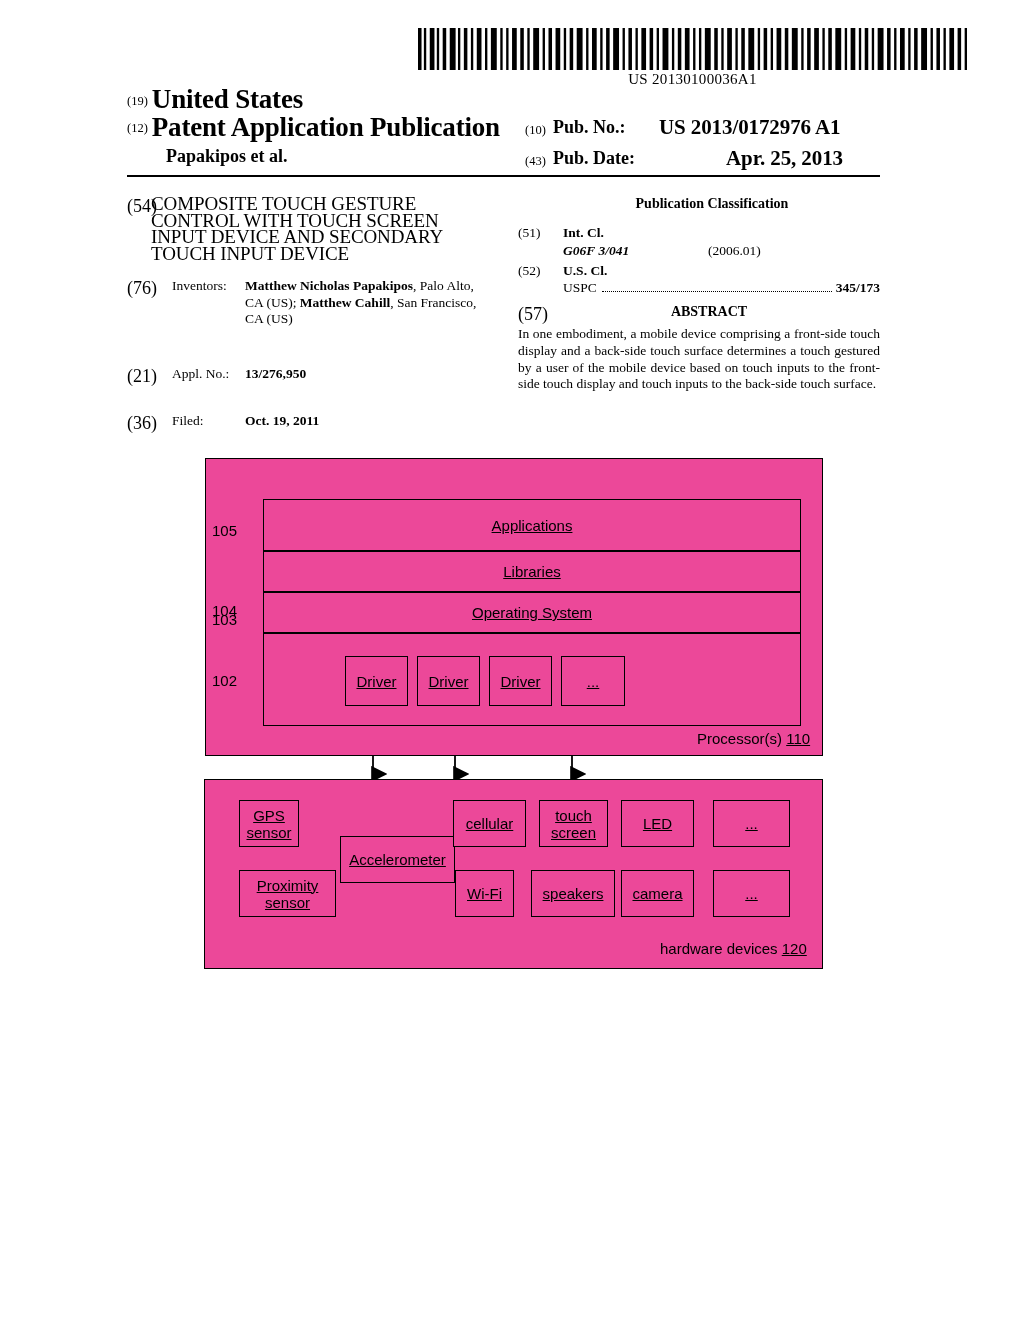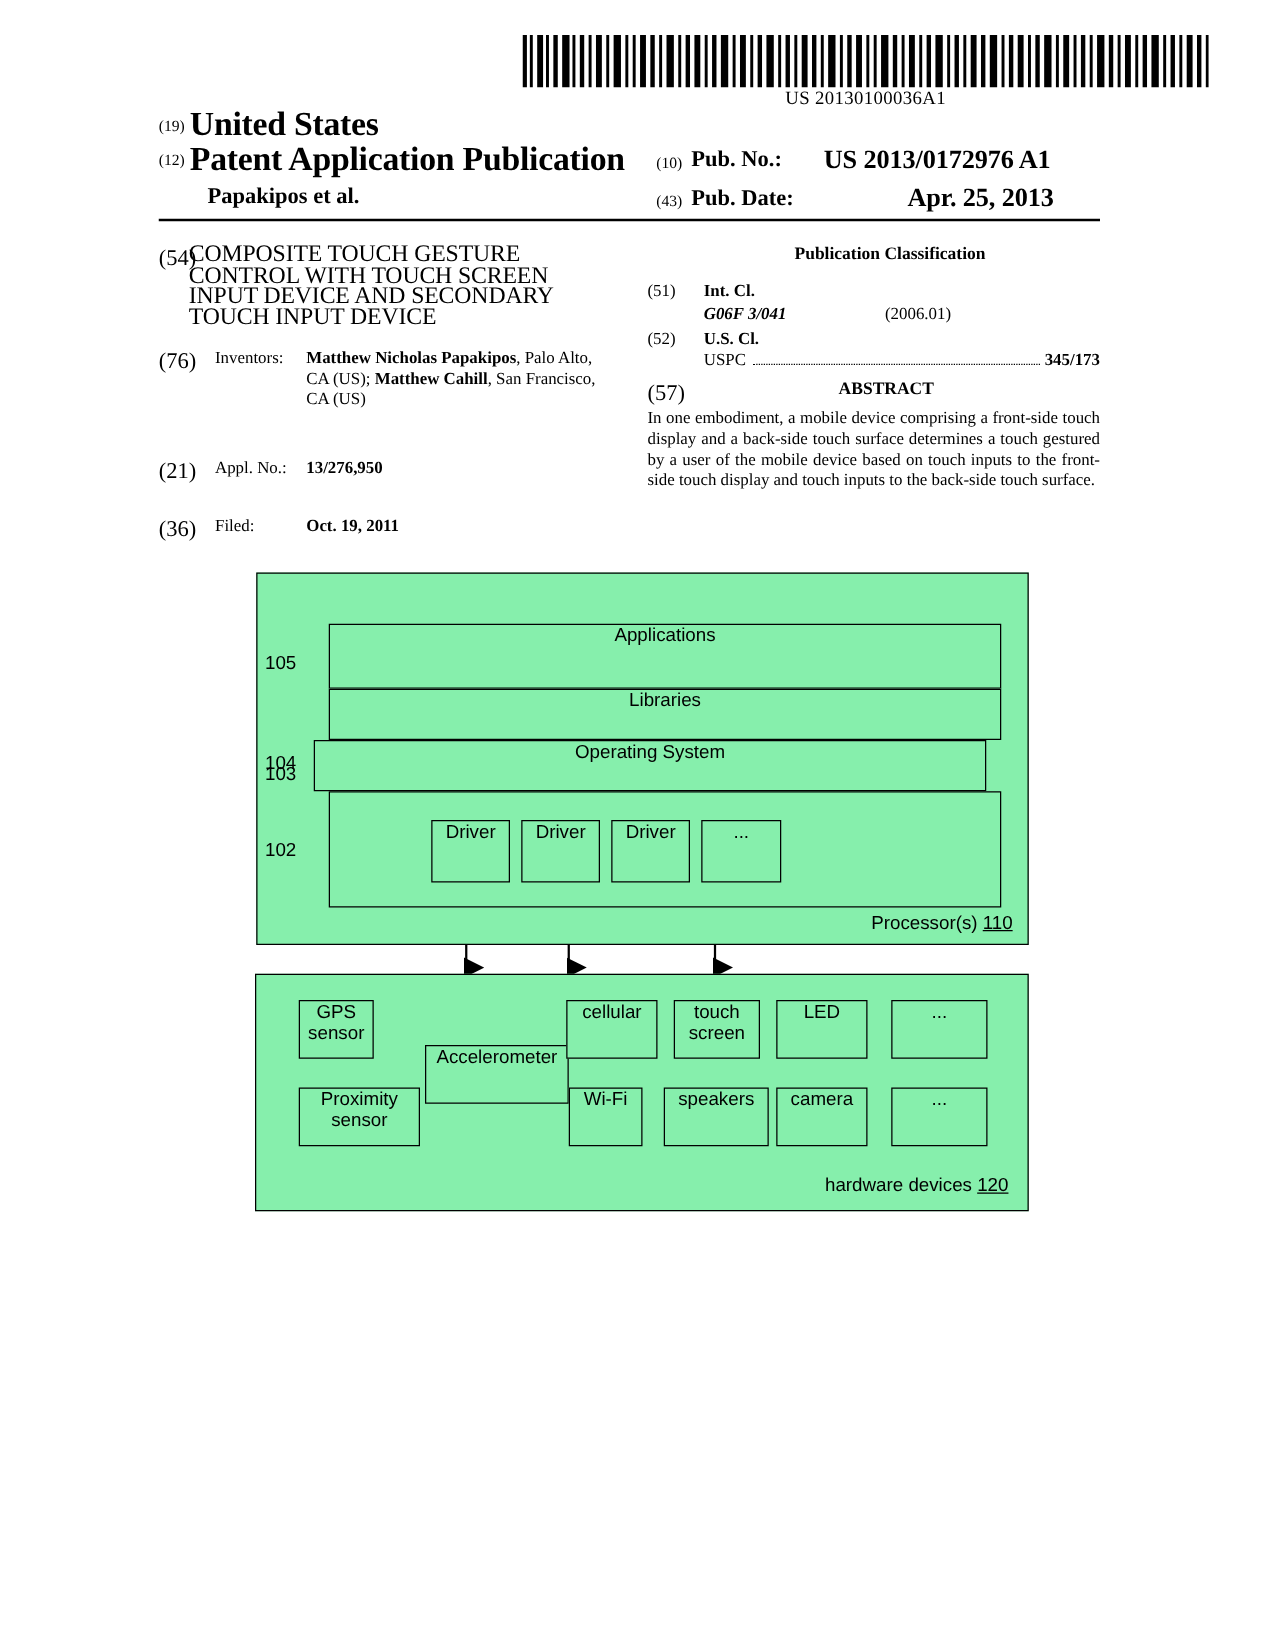--- a/index.html
+++ b/index.html
@@ -235,44 +235,46 @@
     left: 0;
     top: 440px;
     width: 1024px;
     height: 550px;
     font-family: "Liberation Sans", sans-serif;
   }
   .bx {
     position: absolute;
     border: 1.6px solid #000;
     box-sizing: border-box;
-    background: #86efac;
+    background: #ec4899;
     display: flex;
+    align-items: center;
     justify-content: center;
     text-align: center;
     font-size: 15px;
     line-height: 17px;
     color: #000;
+    text-decoration: underline;
   }
 
   #processor-outer {
     left: 205px; top: 18px;
     width: 618px; height: 298px;
   }
   #row-applications {
     left: 263px; top: 59px;
     width: 538px; height: 52px;
     border-width: 1.6px;
   }
   #row-libraries {
     left: 263px; top: 111px;
     width: 538px; height: 41px;
   }
   #row-os {
-    left: 251px; top: 152px;
+    left: 263px; top: 152px;
     width: 538px; height: 41px;
   }
   #row-drivers {
     left: 263px; top: 193px;
     width: 538px; height: 93px;
   }
   .driver-box {
     top: 216px;
     width: 63px; height: 50px;
     font-size: 15px;

